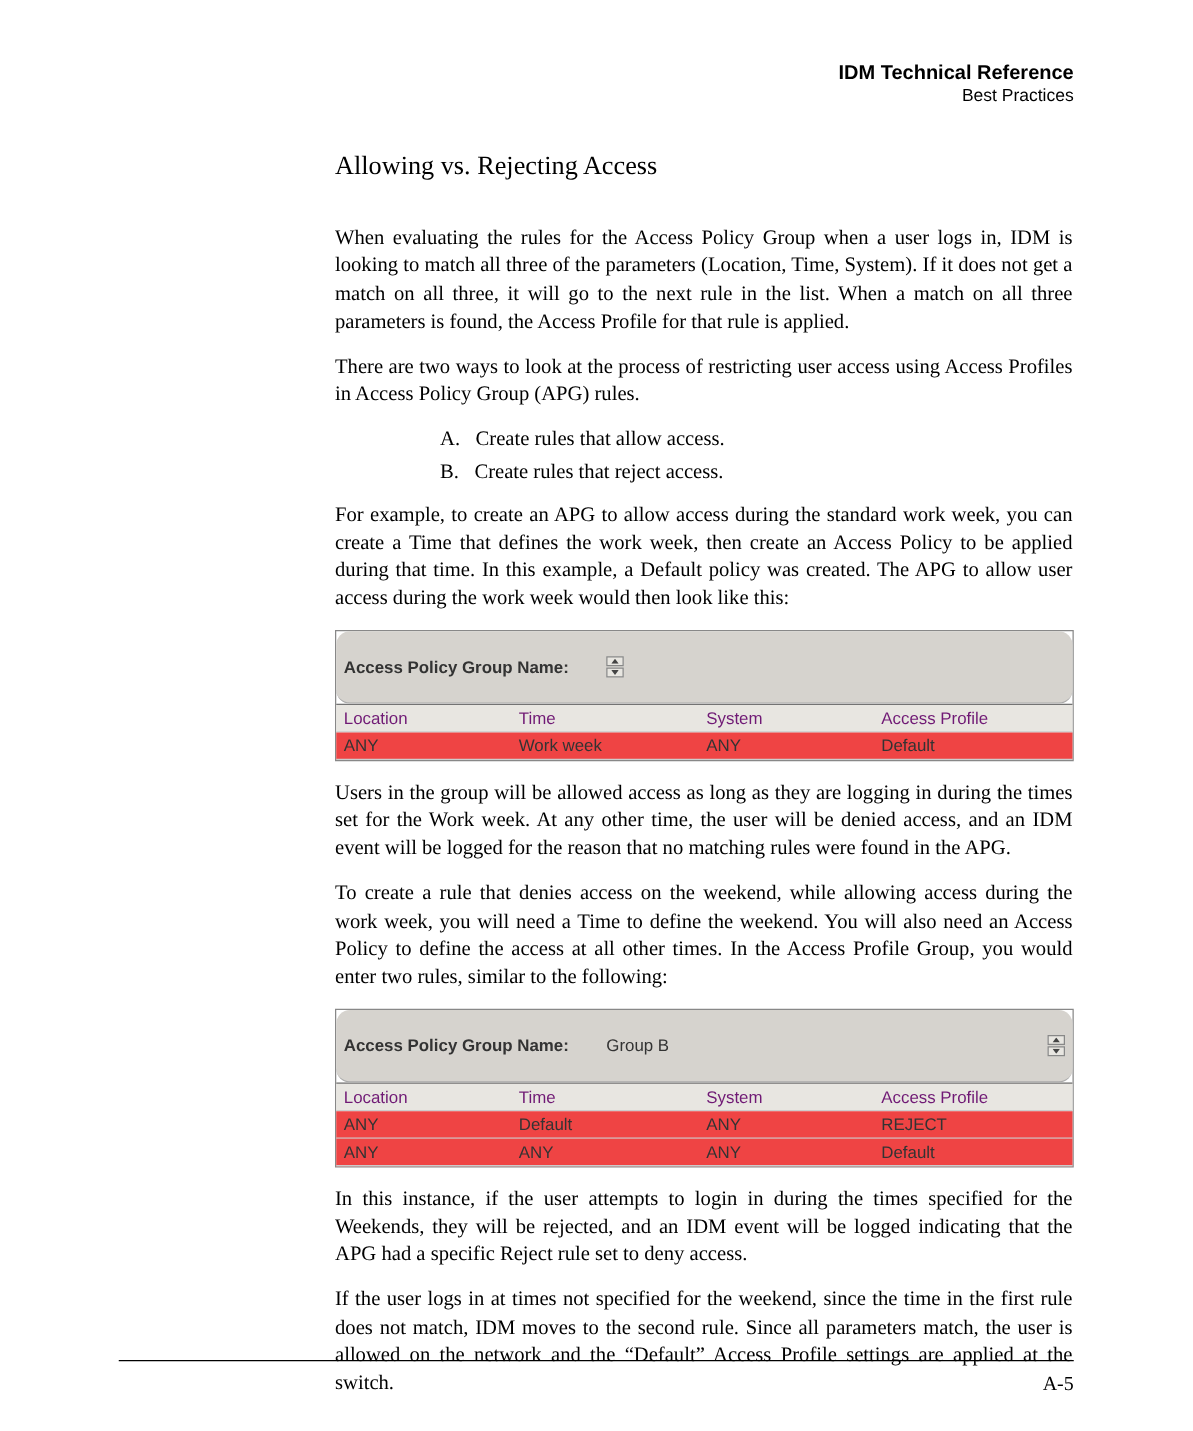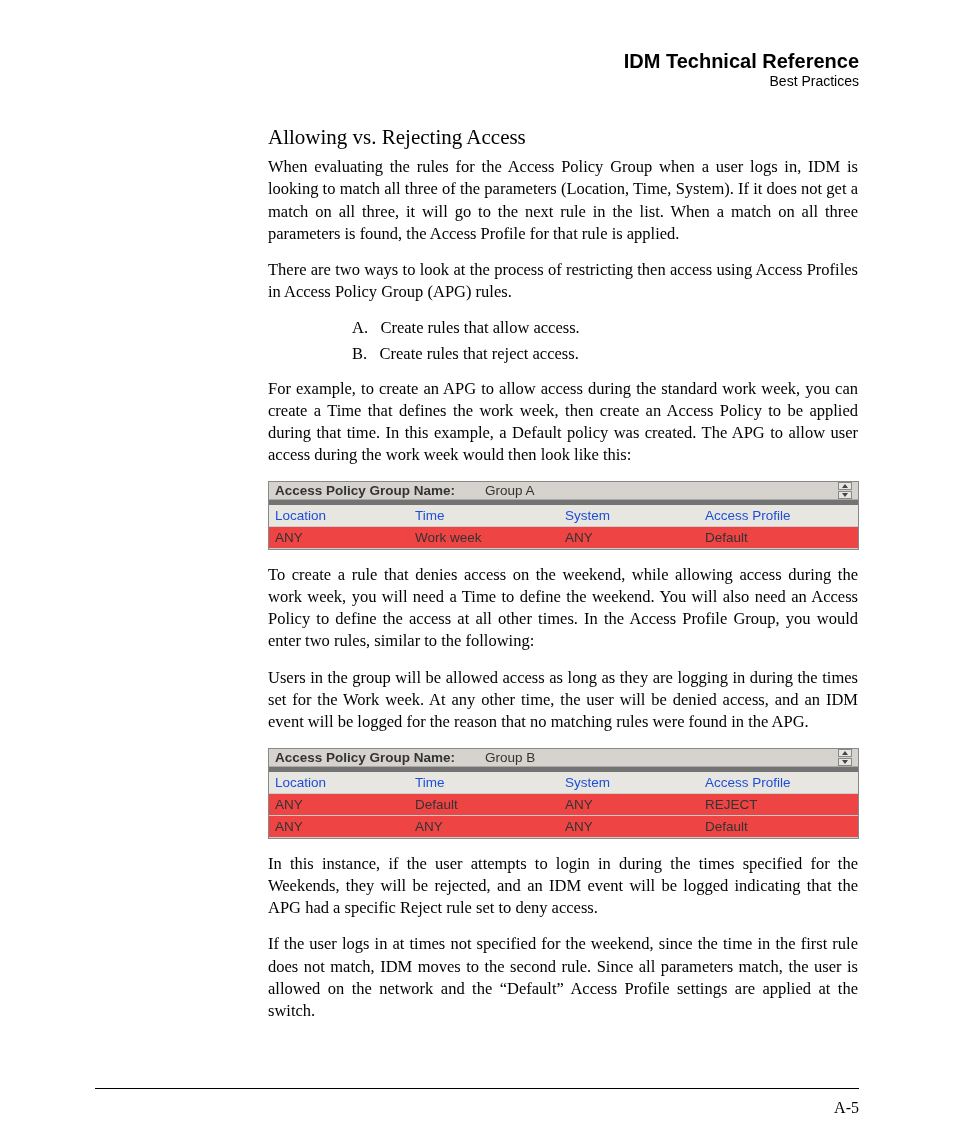--- a/index.html
+++ b/index.html
@@ -18,28 +18,28 @@
     padding: 50px 95px 0 268px;
     box-sizing: border-box;
   }
   .header-block {
     text-align: right;
     margin-bottom: 36px;
     font-family: Arial, Helvetica, sans-serif;
   }
   .header-title {
     font-weight: bold;
-    font-size: 20px;
+    font-size: 16px;
   }
   .header-sub {
     font-size: 14px;
   }
   .section-title {
     font-size: 21px;
-    margin-bottom: 6px;
+    margin-bottom: 34px;
   }
   p {
     margin: 0 1px 14px 0;
     line-height: 1.35;
     text-align: justify;
   }
   .list {
     margin: 0 0 14px 36px;
   }
   .list-item {
@@ -50,23 +50,24 @@
     border: 1px solid #888;
     margin: 6px 0 14px 0;
     font-family: Arial, Helvetica, sans-serif;
     font-size: 13.5px;
     color: #333;
   }
   .apg-title-row {
     background: #d6d3ce;
     display: flex;
     align-items: center;
-    padding: 0 6px;
+    padding: 20px 6px;
     border-bottom: 1px solid #aaa;
     position: relative;
+    border-radius: 11px;
   }
   .apg-title-label {
     font-weight: bold;
     width: 210px;
   }
   .apg-title-value {
     flex: 1;
   }
   .apg-arrows {
     width: 14px;
@@ -85,22 +86,22 @@
     justify-content:center;
   }
   .apg-arrow svg { display:block; }
   .apg-header-row, .apg-data-row {
     display: flex;
     padding: 3px 6px;
     border-bottom: 1px solid #ccc;
   }
   .apg-header-row {
     background: #e8e6e1;
-    color: #1d4ed8;
-    border-top: 5px solid #737373;
+    color: #701a75;
+    border-top: 1px solid #737373;
   }
   .apg-data-row {
     background: #ef4444;
   }
   .col-loc { width: 140px; }
   .col-time { width: 150px; }
   .col-sys { width: 140px; }
   .col-prof { flex: 1; }
   .footer-line {
     position: absolute;
@@ -122,39 +123,38 @@
 <div class="page">
 
   <div class="header-block">
     <div class="header-title">IDM Technical Reference</div>
     <div class="header-sub">Best Practices</div>
   </div>
 
   <div class="section-title">Allowing vs. Rejecting Access</div>
 
   <p>When evaluating the rules for the Access Policy Group when a user logs in, IDM is looking to match all three of the parameters (Location, Time, System). If it does not get a match on all three, it will go to the next rule in the list. When a match on all three parameters is found, the Access Profile for that rule is applied.</p>
-  <p>There are two ways to look at the process of restricting then access using Access Profiles in Access Policy Group (APG) rules.</p>
+  <p>There are two ways to look at the process of restricting user access using Access Profiles in Access Policy Group (APG) rules.</p>
 
   <div class="list">
     <div class="list-item">
       <span>A.</span>&nbsp;&nbsp;
       <span>Create rules that allow access.</span>
     </div>
     <div class="list-item">
       <span>B.</span>&nbsp;&nbsp;
       <span>Create rules that reject access.</span>
     </div>
   </div>
 
   <p>For example, to create an APG to allow access during the standard work week, you can create a Time that defines the work week, then create an Access Policy to be applied during that time. In this example, a Default policy was created. The APG to allow user access during the work week would then look like this:</p>
 
   <div class="apg-box">
     <div class="apg-title-row">
       <span class="apg-title-label">Access Policy Group Name:</span>
-      <span class="apg-title-value">Group A</span>
       <span class="apg-arrows">
         <span class="apg-arrow">
             <svg width="6" height="4" viewBox="0 0 6 4">
               <polygon points="3,0 6,4 0,4" fill="#444"></polygon>
             </svg>
           </span>
         <span class="apg-arrow">
             <svg width="6" height="4" viewBox="0 0 6 4">
               <polygon points="0,0 6,0 3,4" fill="#444"></polygon>
             </svg>
@@ -168,22 +168,22 @@
       <span class="col-prof">Access Profile</span>
     </div>
     <div class="apg-data-row">
       <span class="col-loc">ANY</span>
       <span class="col-time">Work week</span>
       <span class="col-sys">ANY</span>
       <span class="col-prof">Default</span>
     </div>
   </div>
 
+  <p>Users in the group will be allowed access as long as they are logging in during the times set for the Work week. At any other time, the user will be denied access, and an IDM event will be logged for the reason that no matching rules were found in the APG.</p>
   <p>To create a rule that denies access on the weekend, while allowing access during the work week, you will need a Time to define the weekend. You will also need an Access Policy to define the access at all other times. In the Access Profile Group, you would enter two rules, similar to the following:</p>
-  <p>Users in the group will be allowed access as long as they are logging in during the times set for the Work week. At any other time, the user will be denied access, and an IDM event will be logged for the reason that no matching rules were found in the APG.</p>
 
   <div class="apg-box">
     <div class="apg-title-row">
       <span class="apg-title-label">Access Policy Group Name:</span>
       <span class="apg-title-value">Group B</span>
       <span class="apg-arrows">
         <span class="apg-arrow">
             <svg width="6" height="4" viewBox="0 0 6 4">
               <polygon points="3,0 6,4 0,4" fill="#444"></polygon>
             </svg>

